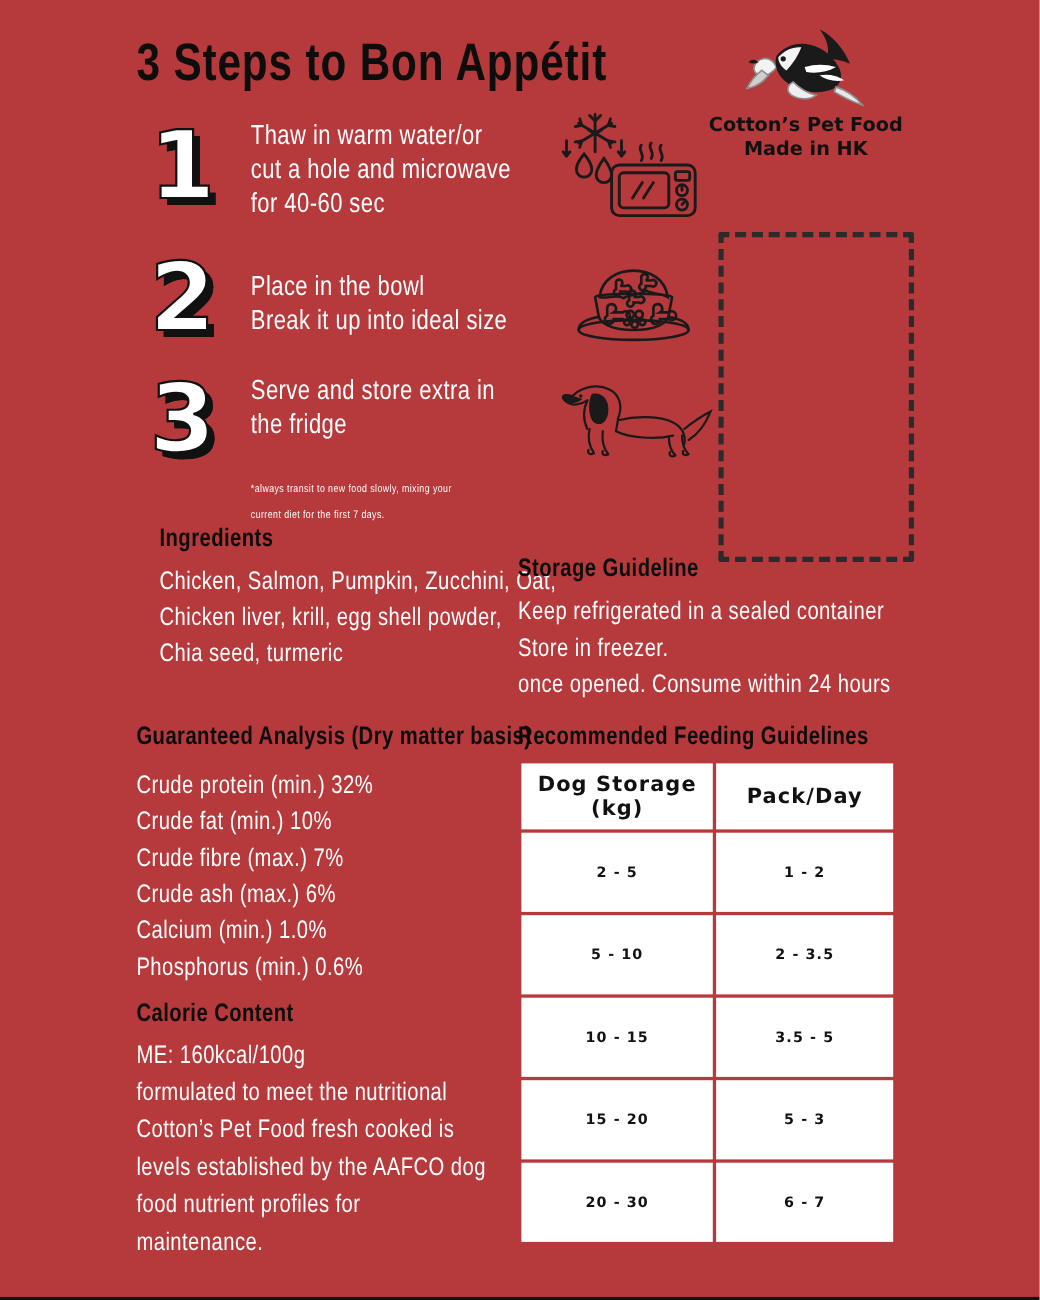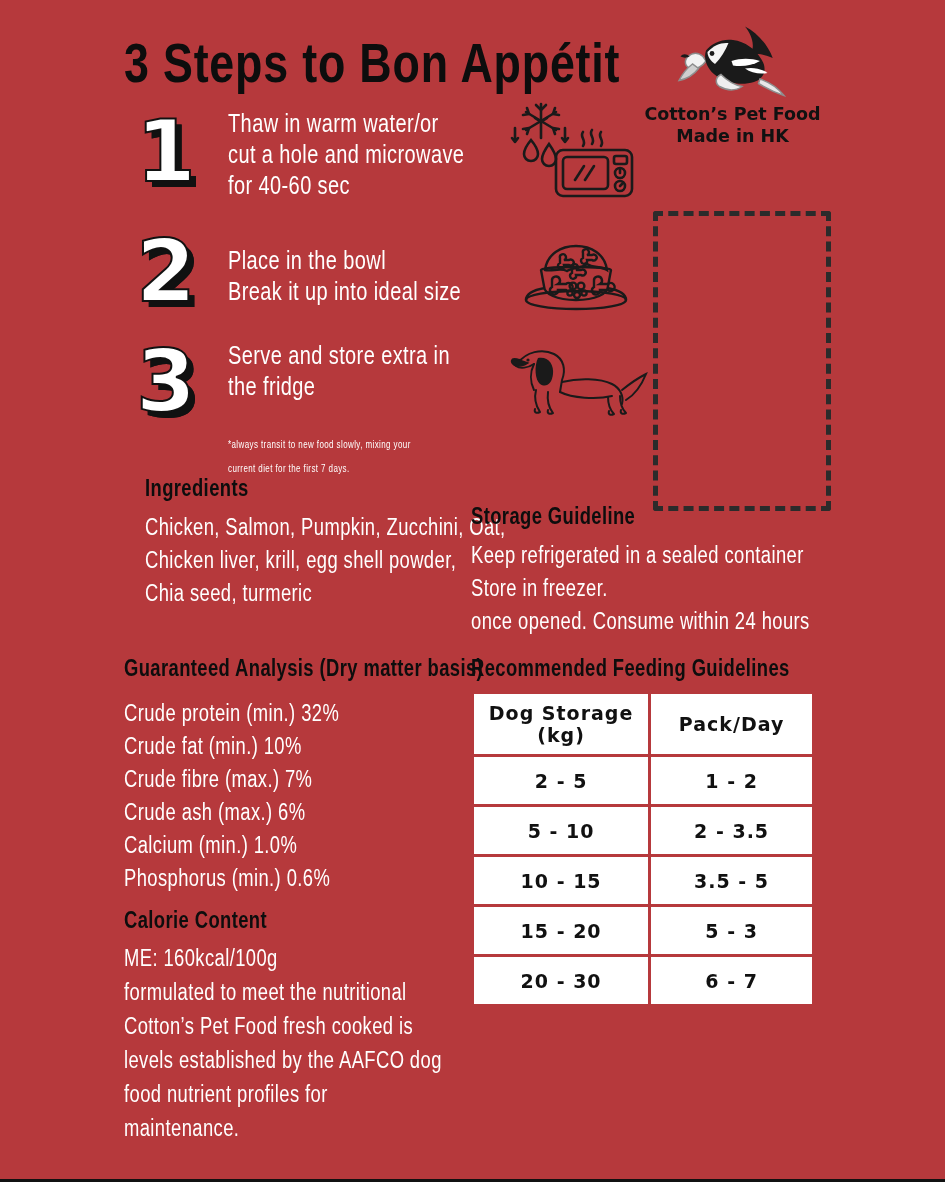--- a/index.html
+++ b/index.html
@@ -25,21 +25,21 @@
     white-space:nowrap;
     display:inline-block;
     letter-spacing:.5px;
   }
   .cond.blk{font-weight:bold;color:#0d0d0d;}
   .cond.wht{font-weight:normal;color:#fff;}
 
   
   .title{
     position:absolute;left:124px;top:30px;
-    font-size:56px;font-weight:bold;color:#0d0d0d;
+    font-size:48px;font-weight:bold;color:#0d0d0d;
   }
   .title .cond{letter-spacing:1px;}
 
   
   .brand{
     position:absolute;left:640px;top:22px;width:185px;text-align:center;
   }
   .brand-mark{width:120px;height:78px;margin:0 auto;display:block;}
   .brand-name{
     margin-top:4px;
@@ -91,22 +91,22 @@
     background:#b6393c;
   }
   .tbl td{
     background:#ffffff;
     color:#111;
     text-align:center;
     font-family:"DejaVu Sans", sans-serif;
     font-weight:bold;
     border:0;
     padding:0;
-    height:47px;
-    font-size:19px;
+    height:72px;
+    font-size:13px;
     letter-spacing:1px;
   }
   .tbl td.hd{height:60px;font-size:19px;}
   .tbl col.c1{width:176px;}
   .tbl col.c2{width:162px;}
 
   svg{display:block;overflow:visible;}
 </style>
 </head>
 <body>

